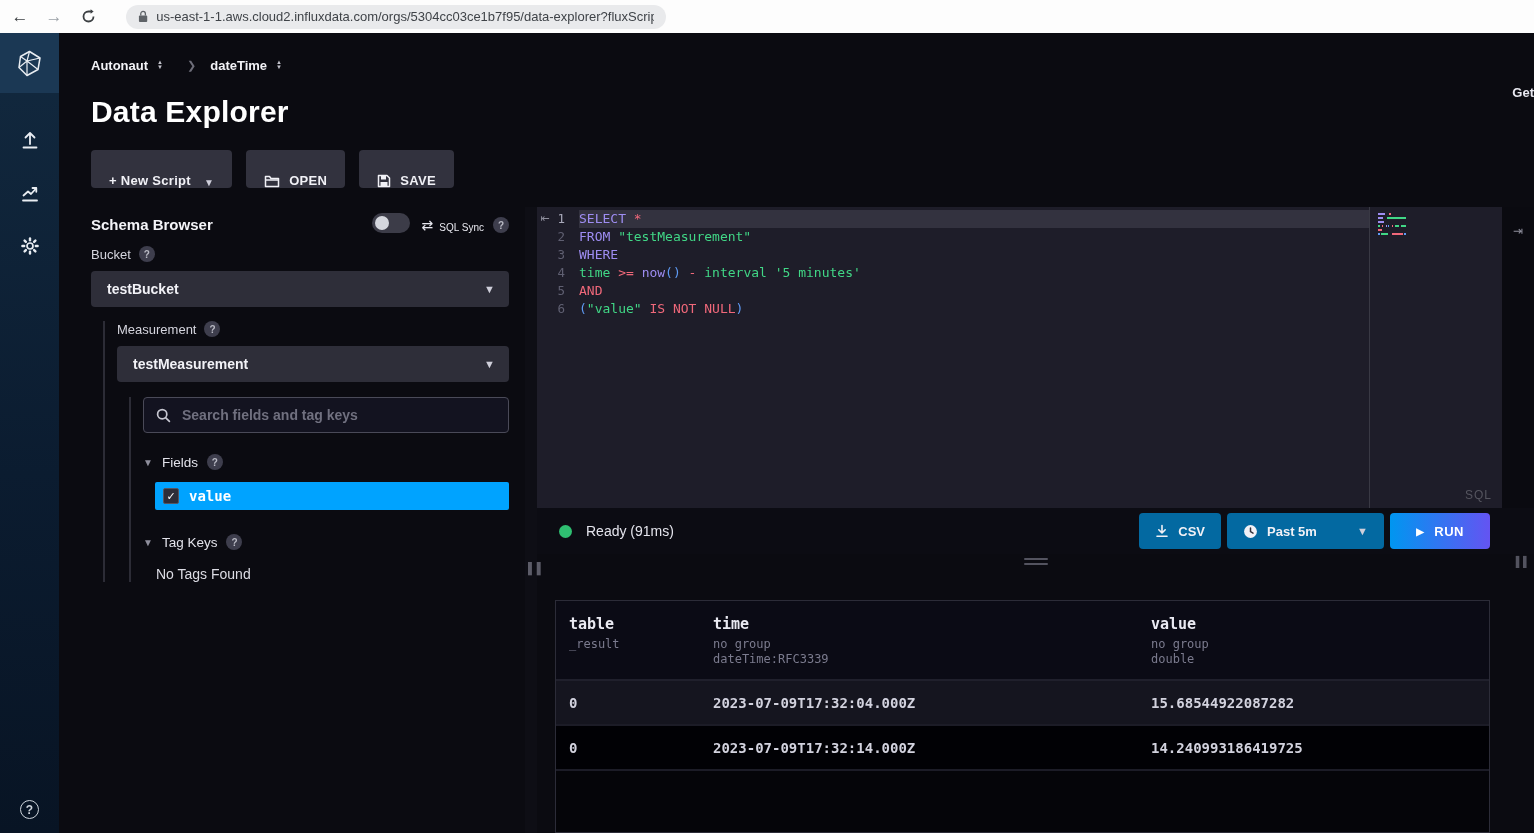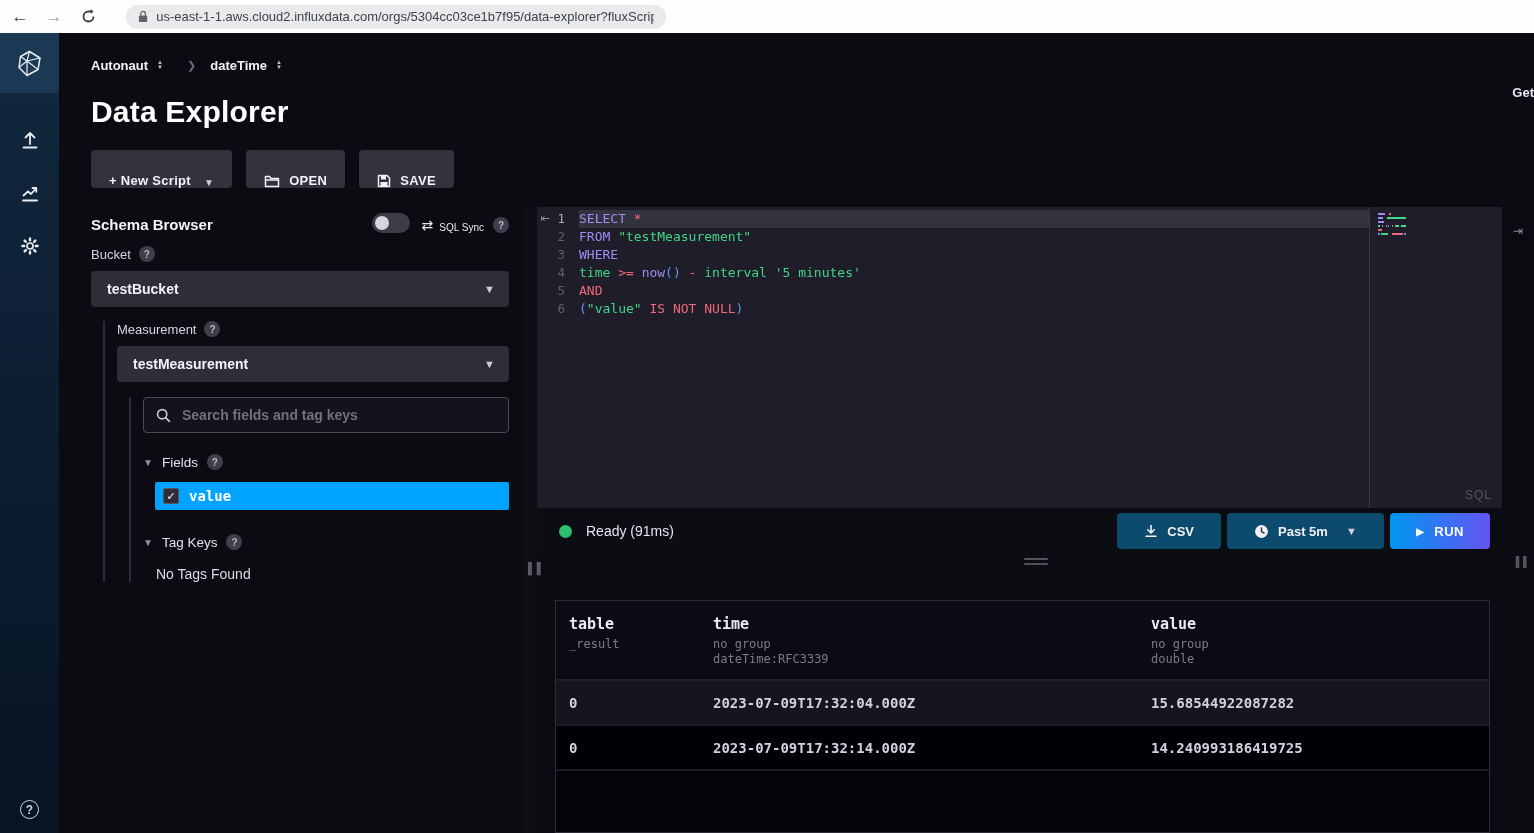--- a/index.html
+++ b/index.html
@@ -87,21 +87,21 @@
   .editor-pad { width:96px; flex:none; position:relative; }
   .sql-label { position:absolute; right:10px; bottom:6px; font-size:12px; font-weight:normal; letter-spacing:1px; color:#55555f;margin-left:48px; }
   .collapse-strip { width:32px; flex:none; background:#0a0a10; padding-top:14px; text-align:center; }
   .collapse-ic { color:#8e8e9c; font-size:12px; cursor:pointer; }
 
   
   .status-bar { height:46px; flex:none; background:#0c0c13; display:flex; align-items:center; padding-left:22px; }
   .status-dot { width:13px; height:13px; border-radius:50%; background:#2fbf71; margin-right:14px; flex:none; }
   .status-text { font-size:14px; color:#e4e4ec; }
   .status-btns { margin-left:auto; display:flex; gap:6px; padding-right:44px; }
-  .sb-btn { height:36px; background:#0c4a6e; border:none; border-radius:4px; color:#f1f1f6; font-family:"Liberation Sans",sans-serif; font-size:13px; font-weight:bold; display:flex; align-items:center; gap:9px; padding:0 27px; cursor:pointer; }
+  .sb-btn { height:36px; background:#0369a1; border:none; border-radius:4px; color:#f1f1f6; font-family:"Liberation Sans",sans-serif; font-size:13px; font-weight:bold; display:flex; align-items:center; gap:9px; padding:0 16px; cursor:pointer; }
   .sb-time { width:157px; }
   .sb-time .dd-caret { margin-left:auto; }
   .run-btn { width:100px; height:36px; border:none; border-radius:4px; background:linear-gradient(90deg,#0096f0 0%,#6454f2 100%); color:#fff; font-family:"Liberation Sans",sans-serif; font-size:13px; font-weight:bold; display:flex; align-items:center; justify-content:center; gap:10px; cursor:pointer; letter-spacing:.4px; }
   .play-ic { font-size:10px; }
 
   
   .h-divider { height:18px; flex:none; position:relative; cursor:row-resize; }
   .h-handle { position:absolute; left:50%; top:4px; transform:translateX(-50%); width:24px; }
   .h-handle div { height:2px; background:#53535f; margin-bottom:3px; border-radius:1px; }
   .h-handle-right { position:absolute; right:4px; top:2px; color:#53535f; font-size:10px; font-weight:bold; }

